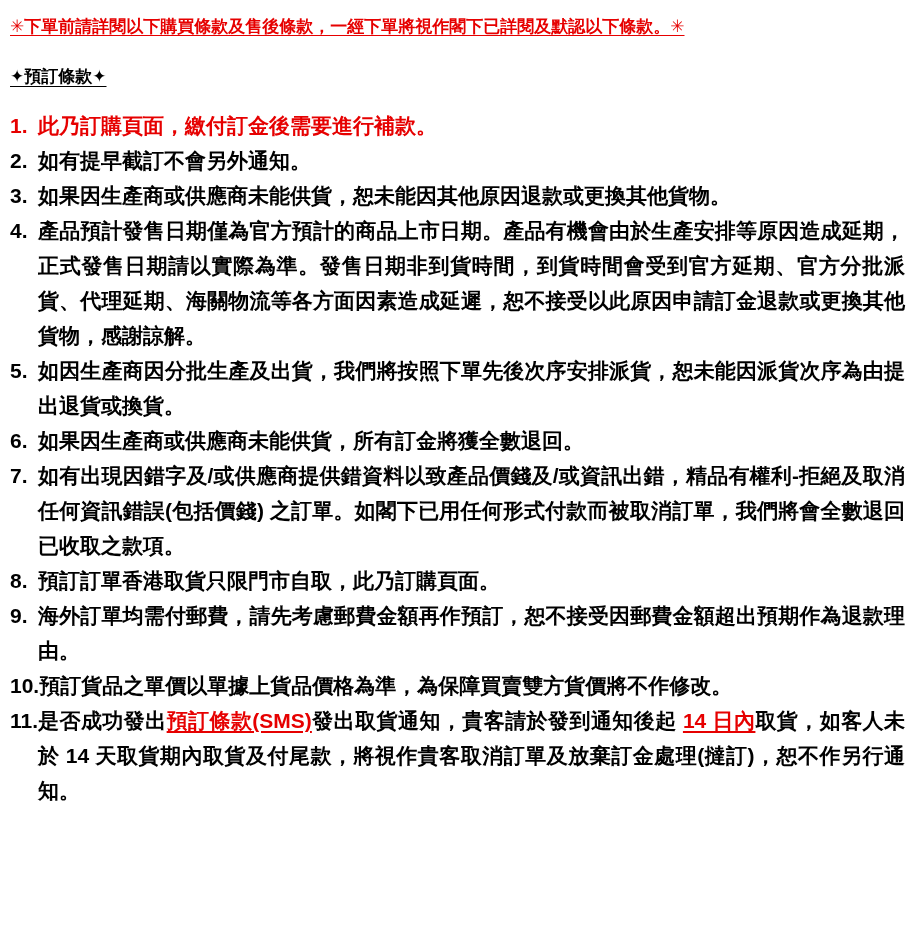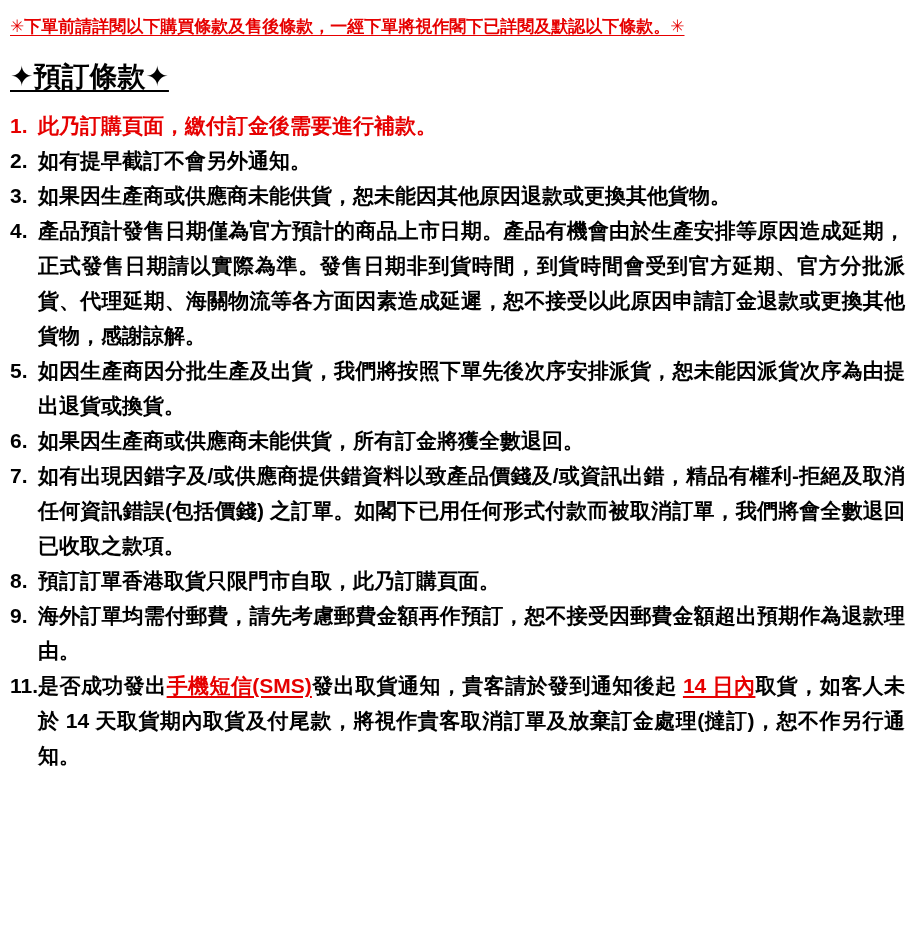--- a/index.html
+++ b/index.html
@@ -23,21 +23,21 @@
   .notice {
     color: #e60000;
     font-size: 17px;
     line-height: 35px;
     text-decoration: underline;
     text-underline-offset: 3px;
   }
   .section-title {
     display: inline-block;
     margin: 15px 0 12px 0;
-    font-size: 28px;
+    font-size: 17px;
     line-height: 35px;
     font-weight: 700;
     color: #000000;
     text-decoration: underline;
     text-underline-offset: 4px;
   }
   .terms-list {
     margin: 2px 0 0 0;
     padding: 0;
     list-style: none;
@@ -113,22 +113,26 @@
     <li class="term">
         <span class="num">8.</span>
         <span class="body">預訂訂單香港取貨只限門市自取，此乃訂購頁面。</span>
       </li>
 
     <li class="term">
         <span class="num">9.</span>
         <span class="body">海外訂單均需付郵費，請先考慮郵費金額再作預訂，恕不接受因郵費金額超出預期作為退款理由。</span>
       </li>
 
+    <li class="term">
+        <span class="num">10.</span>
+        <span class="body">預訂貨品之單價以單據上貨品價格為準，為保障買賣雙方貨價將不作修改。</span>
+      </li>
 
     <li class="term">
         <span class="num">11.</span>
-        <span class="body"><span>是否成功發出</span><span class="red-underline">手機短信(SMS)</span><span>發出取貨通知，貴客請於發到通知後起 </span><span class="red-underline">14 日內</span><span>取貨，如客人未於 14 天取貨期內取貨及付尾款，將視作貴客取消訂單及放棄訂金處理(撻訂)，恕不作另行通知。</span></span>
+        <span class="body"><span>是否成功發出</span><span class="red-underline">預訂條款(SMS)</span><span>發出取貨通知，貴客請於發到通知後起 </span><span class="red-underline">14 日內</span><span>取貨，如客人未於 14 天取貨期內取貨及付尾款，將視作貴客取消訂單及放棄訂金處理(撻訂)，恕不作另行通知。</span></span>
       </li>
 
 
   </ol>
 
 </div>
 
 </body></html>

